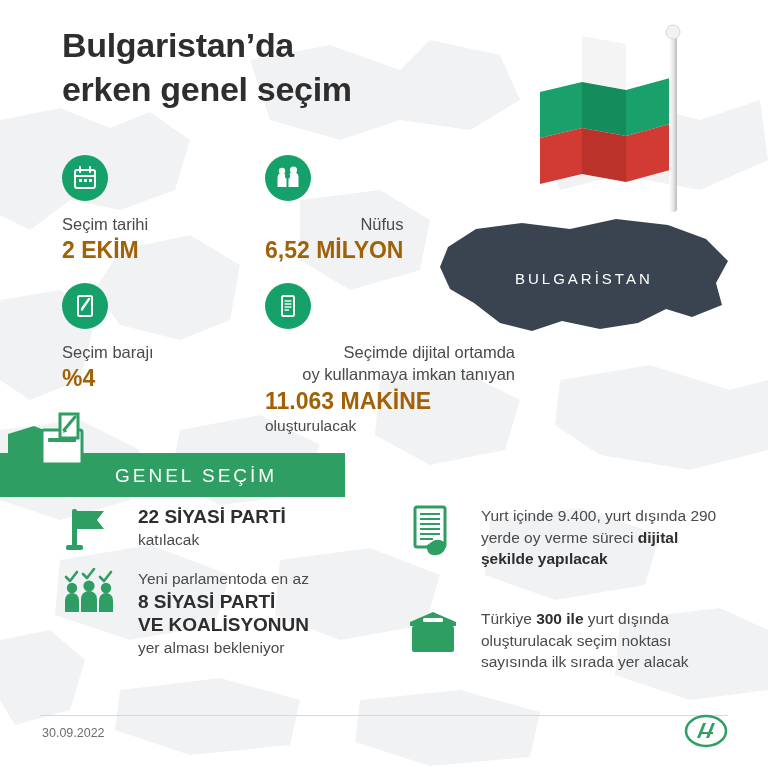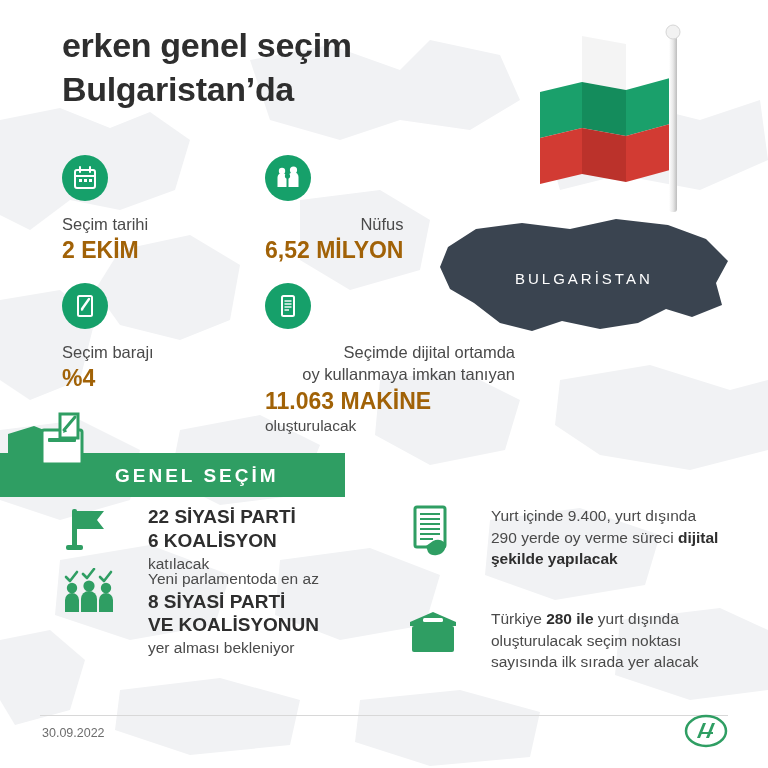--- a/index.html
+++ b/index.html
@@ -72,29 +72,29 @@
     position: absolute;
     left: 0; top: 453px;
     width: 345px; height: 44px;
     background: #2f9e63;
     z-index: 5;
   }
   .banner-text {
     position: absolute;
     left: 115px; top: 465px;
     font-size: 19px;
-    font-weight: bold;
+    font-weight: normal;
     color: #ffffff;
     letter-spacing: 3px;
     z-index: 6;
   }
   .ballot-icon { position: absolute; left: 8px; top: 408px; z-index: 6; width: 110px; height: 70px; }
 
   
-  .item { position: absolute; display: flex; gap: 28px; z-index: 5; }
+  .item { position: absolute; display: flex; gap: 18px; z-index: 5; }
   .item .txt { font-size: 15.5px; line-height: 1.4; color: #4a4a4a; }
   .item .txt .big { font-size: 19px; font-weight: bold; color: #2e2e2e; display: block; line-height: 1.25; }
   .item .txt b { color: #2e2e2e; }
 
   #item-parties { left: 60px;  top: 505px; width: 300px; }
   #item-seats   { left: 60px;  top: 568px; width: 300px; }
   #item-abroad  { left: 403px; top: 505px; width: 320px; }
   #item-boxes   { left: 403px; top: 608px; width: 320px; }
 
   .item-icon { flex: 0 0 auto; width: 60px; display: flex; align-items: flex-start; justify-content: center; }
@@ -131,22 +131,22 @@
       <path d="M490 520 L580 508 L660 535 L645 585 L555 600 L485 575 Z"></path>
       <path d="M620 620 L720 608 L768 630 L768 690 L690 700 L615 675 Z"></path>
       <path d="M120 690 L220 678 L300 700 L290 745 L190 755 L115 730 Z"></path>
       <path d="M360 700 L460 690 L540 712 L530 757 L430 766 L355 742 Z"></path>
       <path d="M0 640 L50 630 L85 660 L70 710 L15 725 L0 700 Z"></path>
     </g>
   </svg>
 </div>
 
 <div class="title">
+  <div>Bulgaristan’da</div>
   <div>erken genel seçim</div>
-  <div>Bulgaristan’da</div>
 </div>
 
 <div class="flag-wrap">
   <svg width="190" height="190" viewBox="0 0 190 190" xmlns="http://www.w3.org/2000/svg">
     <defs>
       <linearGradient id="poleG" x1="0" y1="0" x2="1" y2="0">
         <stop offset="0" stop-color="#ffffff"></stop>
           <stop offset="0.5" stop-color="#e9e9e9"></stop>
           <stop offset="1" stop-color="#bdbdbd"></stop>
       </linearGradient>
@@ -250,21 +250,20 @@
 <div class="item" id="item-parties">
   <div class="item-icon">
     <svg width="52" height="48" viewBox="0 0 52 48" xmlns="http://www.w3.org/2000/svg">
       <path d="M12 6 L40 6 L33 15 L40 24 L12 24 Z" fill="#2f9e63"></path>
       <rect x="8" y="4" width="5" height="40" rx="2" fill="#2f9e63"></rect>
       <rect x="2" y="40" width="17" height="5" rx="2" fill="#2f9e63"></rect>
     </svg>
   </div>
   <div class="txt">
     <span class="big">22 SİYASİ PARTİ</span>
-    <span class="big">6 KOALİSYON</span>
     <span>katılacak</span>
   </div>
 </div>
 
 <div class="item" id="item-seats">
   <div class="item-icon">
     <svg width="56" height="52" viewBox="0 0 56 52" xmlns="http://www.w3.org/2000/svg">
       <g fill="#2f9e63">
         <circle cx="10" cy="20" r="5.2"></circle>
           <path d="M3 44 V32 a7 7 0 0 1 14 0 V44 Z"></path>
@@ -308,21 +307,21 @@
 
 <div class="item" id="item-boxes">
   <div class="item-icon">
     <svg width="54" height="48" viewBox="0 0 54 48" xmlns="http://www.w3.org/2000/svg">
       <path d="M4 14 L27 4 L50 14 L50 18 L4 18 Z" fill="#2f9e63"></path>
       <rect x="6" y="18" width="42" height="26" rx="2" fill="#2f9e63"></rect>
       <rect x="17" y="10" width="20" height="4" rx="1.5" fill="#ffffff"></rect>
     </svg>
   </div>
   <div class="txt">
-    <span>Türkiye </span><b>280 ile</b><span> yurt dışında oluşturulacak seçim noktası sayısında ilk sırada yer alacak</span>
+    <span>Türkiye </span><b>300 ile</b><span> yurt dışında oluşturulacak seçim noktası sayısında ilk sırada yer alacak</span>
   </div>
 </div>
 
 <div class="footer-line"></div>
 <div class="footer-date">30.09.2022</div>
 <div class="logo">
   <svg width="44" height="34" viewBox="0 0 44 34" xmlns="http://www.w3.org/2000/svg">
     <ellipse cx="22" cy="17" rx="20" ry="15" fill="none" stroke="#2f9e63" stroke-width="2.5"></ellipse>
     <path d="M13 24 L19 9 L22 9 L16 24 Z" fill="#2f9e63"></path>
     <path d="M22 24 L28 9 L31 9 L25 24 Z" fill="#2f9e63"></path>

